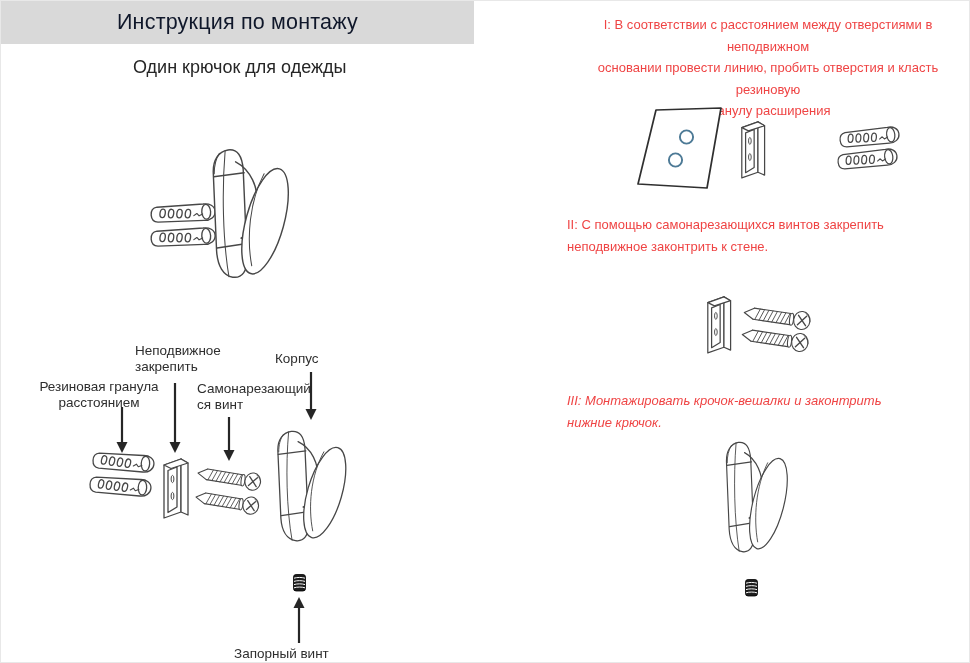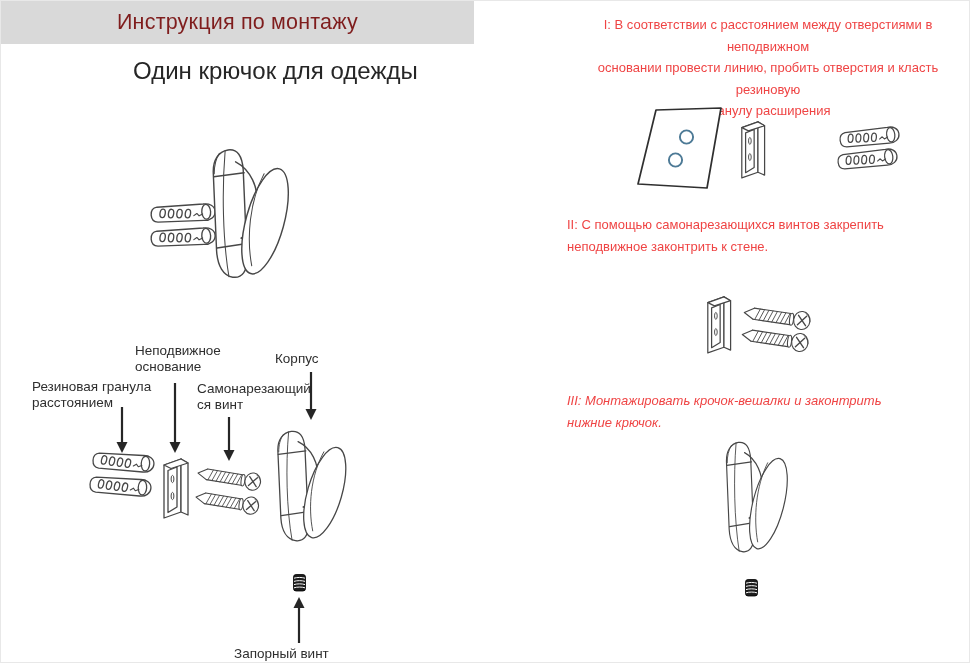--- a/index.html
+++ b/index.html
@@ -5,23 +5,23 @@
   html,body{margin:0;padding:0;background:#fff;}
   .sheet{
     position:relative;width:970px;height:663px;background:#ffffff;
     font-family:"Liberation Sans", sans-serif;overflow:hidden;
     border:1px solid #e8e8e8;box-sizing:border-box;
   }
   .abs{position:absolute;}
   .hdr{
     left:0;top:0;width:473px;height:43px;background:#d9d9d9;
     display:flex;align-items:center;justify-content:center;
-    font-size:21.5px;color:#7f1d1d;letter-spacing:.2px;
+    font-size:21.5px;color:#0f172a;letter-spacing:.2px;
   }
-  .sub{left:132px;top:56px;font-size:24px;color:#262626;}
+  .sub{left:132px;top:56px;font-size:18px;color:#262626;}
   .lbl{font-size:13.5px;line-height:16px;color:#2e2e2e;}
   .lbl .ln{display:block;}
   .lbl.center{text-align:left;}
   .step{font-size:13px;line-height:21.5px;color:#ef4444;}
   .step .ln{display:block;}
   .step.center{text-align:center;}
   svg.fig{position:absolute;overflow:visible;}
   .defs-holder{position:absolute;width:0;height:0;overflow:hidden;}
 </style>
 </head>
@@ -89,28 +89,28 @@
       <use href="#g-plug" transform="translate(2,56) rotate(-4,33,11) scale(1.05,1)"></use>
       <use href="#g-plug" transform="translate(2,80) rotate(-4,33,11) scale(1.05,1)"></use>
     </g>
     <g>
       <use href="#g-hook" transform="translate(62,0) scale(0.95,0.99)"></use>
     </g>
   </svg>
 
   <div class="abs lbl center" style="left:134px;top:342px;width:96px;">
     <span class="ln">Неподвижное</span>
-    <span class="ln">основание</span>
+    <span class="ln">закрепить</span>
   </div>
 
   <div class="abs lbl" style="left:274px;top:350px;">
     <span class="ln">Корпус</span>
   </div>
 
-  <div class="abs lbl" style="left:31px;top:378px;width:134px;">
+  <div class="abs lbl" style="left:31px;top:378px;width:134px;text-align:center;">
     <span class="ln">Резиновая гранула</span>
     <span class="ln">расстоянием</span>
   </div>
 
   <div class="abs lbl" style="left:196px;top:380px;width:116px;">
     <span class="ln">Самонарезающий</span>
     <span class="ln">ся винт</span>
   </div>
 
   <svg class="fig" style="left:114px;top:406px;" width="14" height="46" viewBox="0 0 14 46">

